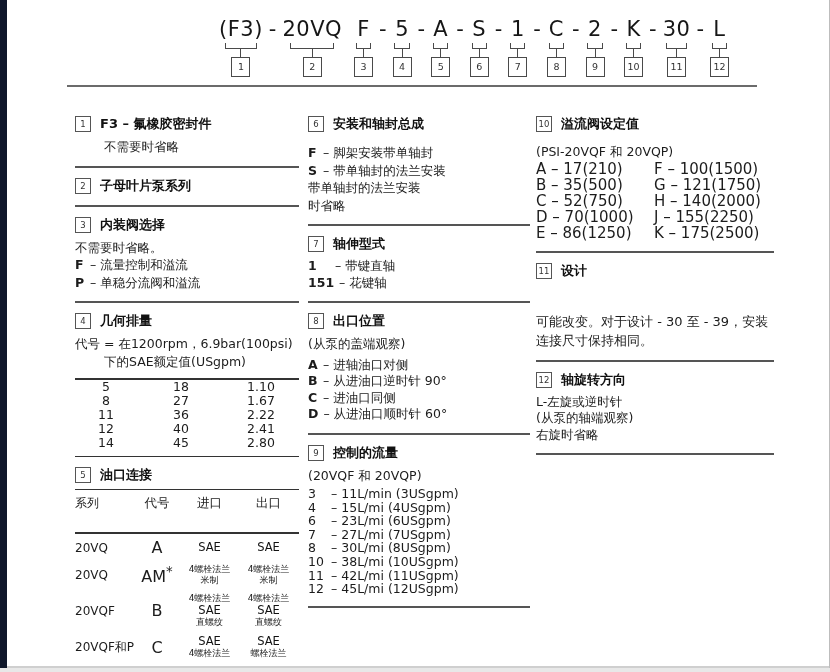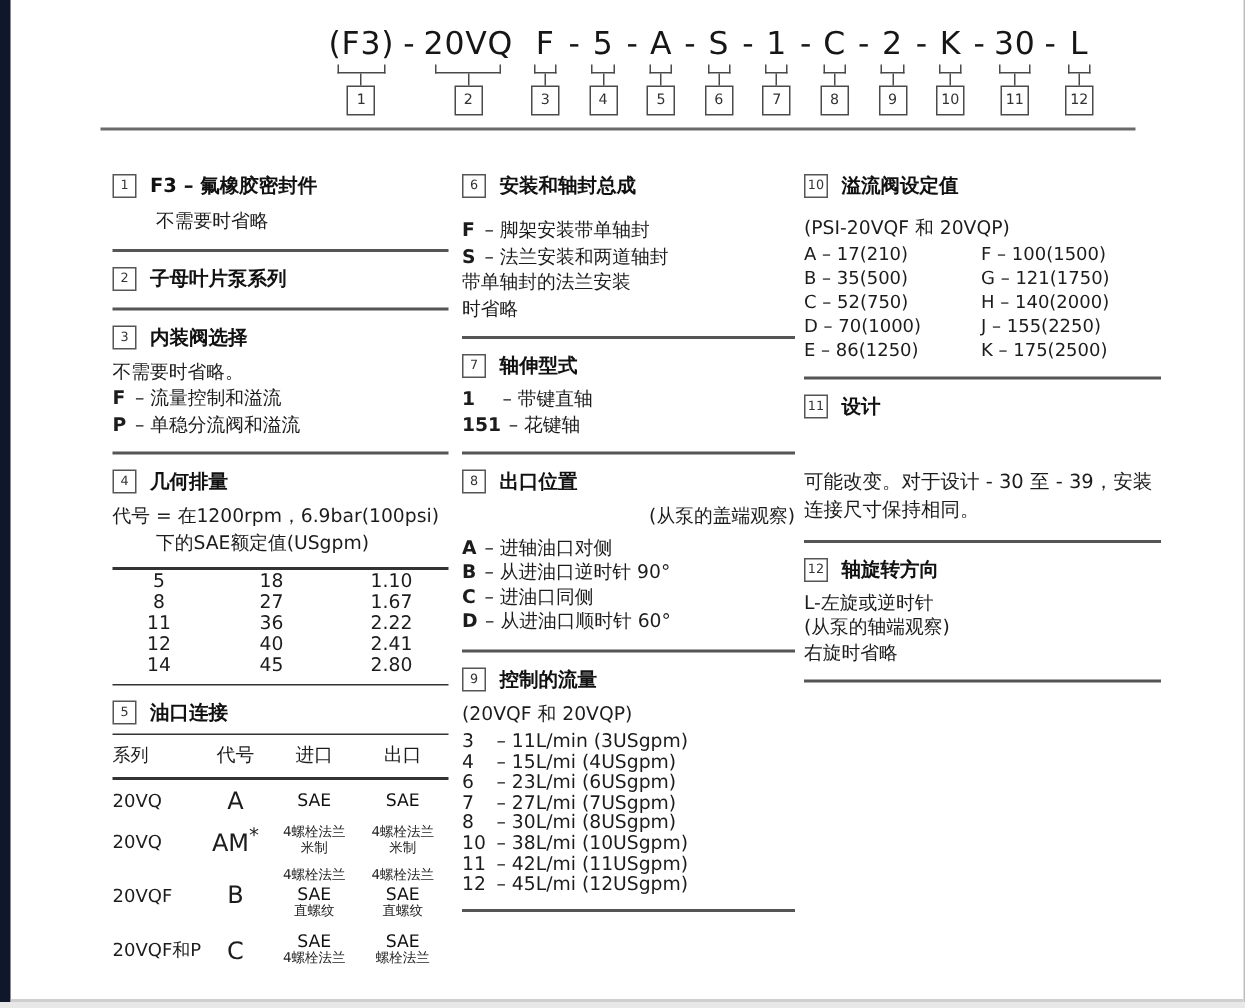--- a/index.html
+++ b/index.html
@@ -40,34 +40,34 @@
 
   
   .t4{margin-top:8px;border-top:2px solid #333;border-bottom:1px solid #333;padding-bottom:6px;}
   .t4 .tr{display:grid;grid-template-columns:62px 88px 72px;text-align:center;font-size:12.5px;line-height:14px;}
   .t4 .th{padding:6px 0 5px 0;border-bottom:2px solid #333;margin-bottom:6px;font-size:12.5px;}
   .t4 .tr:not(.th){padding:0;}
 
   
   .t5{border-top:1px solid #333;margin-top:4px;}
   .t5 .tr{display:grid;grid-template-columns:60px 44px 61px 57px;align-items:center;}
-  .t5 .th{font-size:12.5px;padding:5px 0 6px 0;border-bottom:2px solid #333;}
+  .t5 .th{font-size:12.5px;padding:5px 0 20px 0;border-bottom:2px solid #333;}
   .t5 .c0{text-align:left;font-size:12px;}
   .t5 .c1,.t5 .c2,.t5 .c3{text-align:center;}
   .t5 .row{padding:4px 0 3px 0;}
   .t5 .ln-sm{display:block;font-size:9px;line-height:11px;color:#222;}
   .t5 .ln-md{display:block;font-size:11.5px;line-height:13px;color:#111;}
 
   
   .fi{display:flex;gap:4px;font-size:12.5px;line-height:13.6px;}
   .fi .c{min-width:19px;}
 
   
   .relief{display:flex;gap:14px;}
-  .relief .rc{font-size:12px;line-height:16px;}
+  .relief .rc{font-size:15px;line-height:16px;}
   .relief .rc1{width:104px;}
 </style>
 </head>
 <body>
 
 <div class="page">
 
   <div class="code-area">
     <div class="code-part">
       <span class="code-text">(F3)</span>
@@ -302,21 +302,21 @@
         <span class="nbox">6</span>
         <span class="sec-title">安装和轴封总成</span>
       </div>
       <div style="height:6px"></div>
       <div class="body item">
         <span class="c">F</span>
           <span>– 脚架安装带单轴封</span>
       </div>
       <div class="body item">
         <span class="c">S</span>
-          <span>– 法兰安装和两道轴封</span>
+          <span>– 带单轴封的法兰安装</span>
       </div>
       <div class="body">带单轴封的法兰安装</div>
       <div class="body">时省略</div>
     </div>
     <div class="rule"></div>
 
     <div class="sec">
       <div class="sec-head">
         <span class="nbox">7</span>
         <span class="sec-title">轴伸型式</span>
@@ -330,21 +330,21 @@
           <span>– 花键轴</span>
       </div>
     </div>
     <div class="rule"></div>
 
     <div class="sec">
       <div class="sec-head">
         <span class="nbox">8</span>
         <span class="sec-title">出口位置</span>
       </div>
-      <div class="body" style="margin-bottom:4px;text-align:right;">(从泵的盖端观察)</div>
+      <div class="body" style="margin-bottom:4px;">(从泵的盖端观察)</div>
       <div class="body item tight">
         <span class="c">A</span>
           <span>– 进轴油口对侧</span>
       </div>
       <div class="body item tight">
         <span class="c">B</span>
           <span>– 从进油口逆时针 90°</span>
       </div>
       <div class="body item tight">
         <span class="c">C</span>

